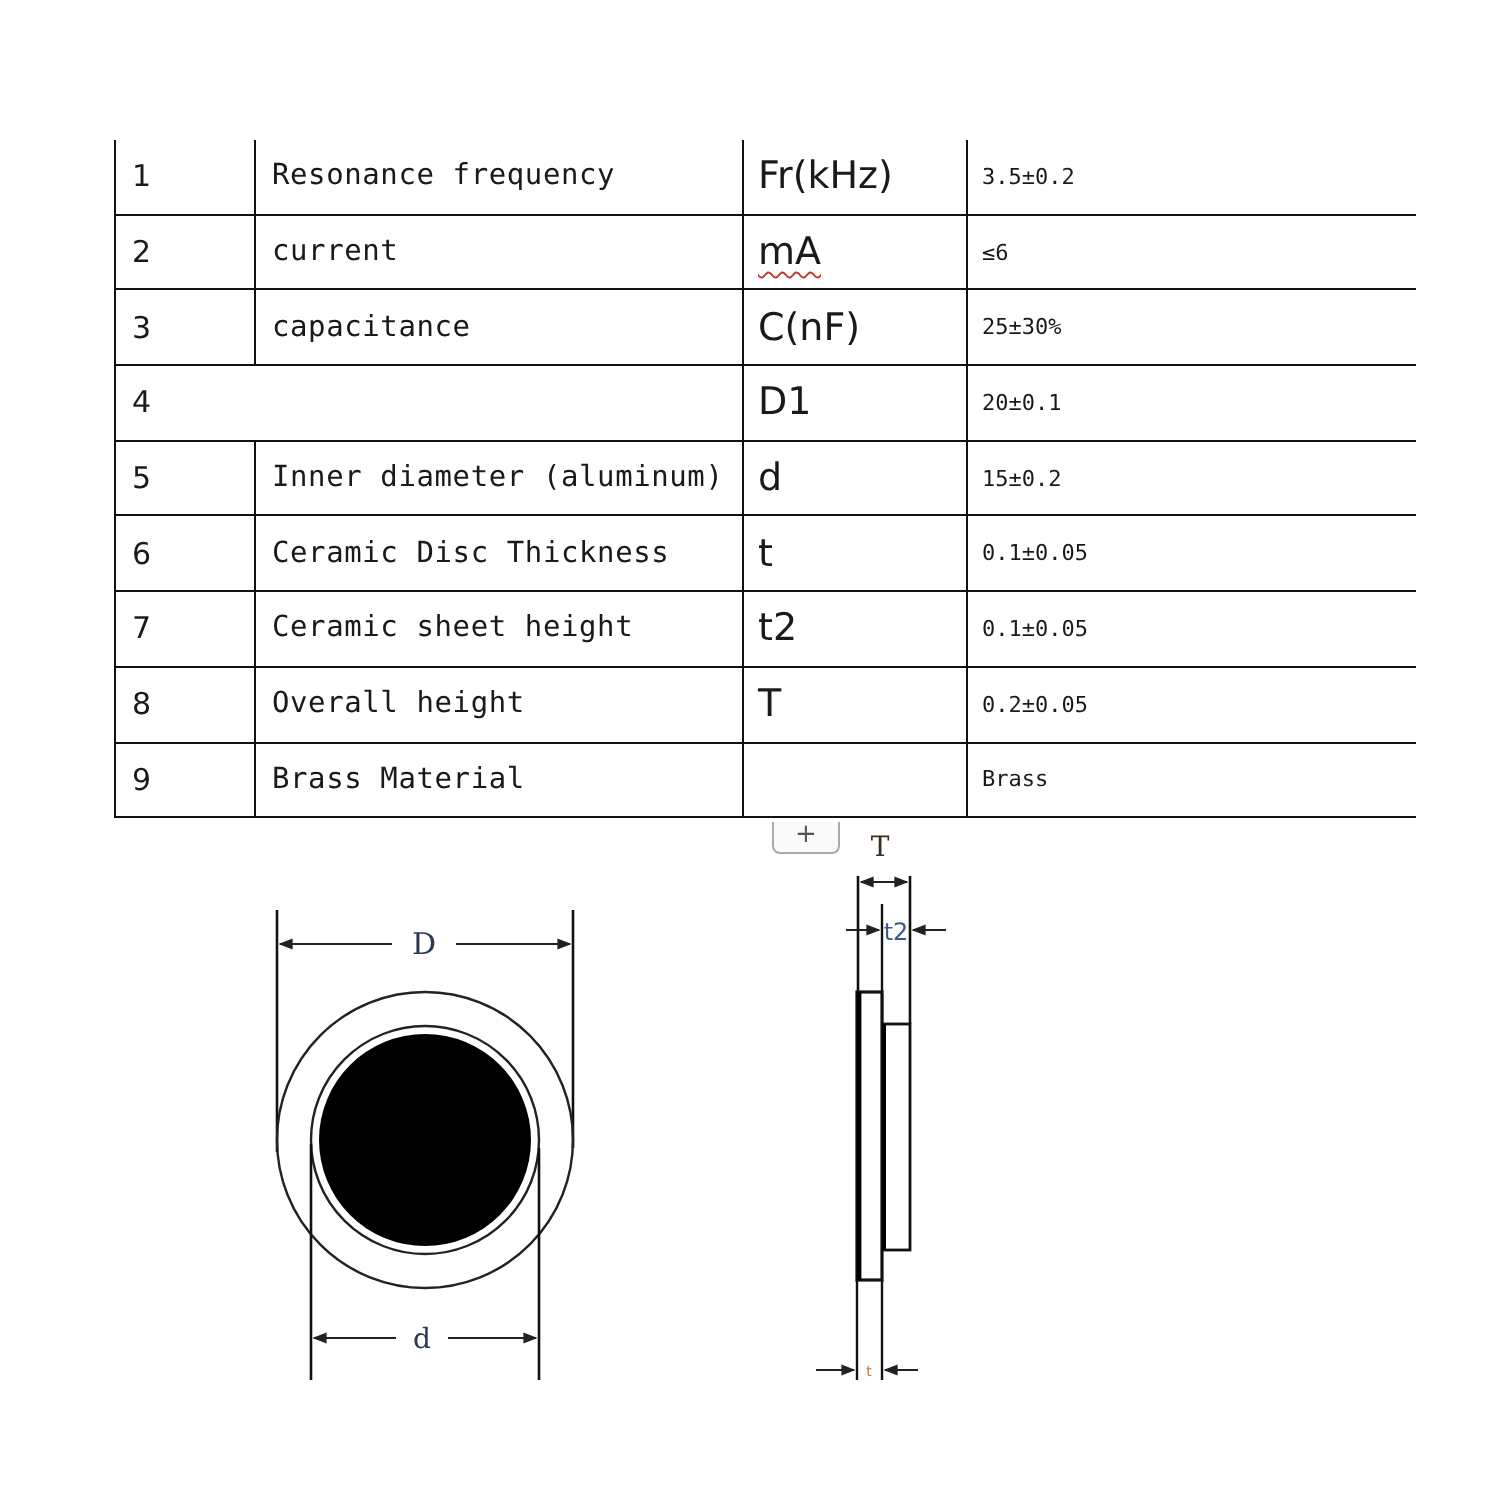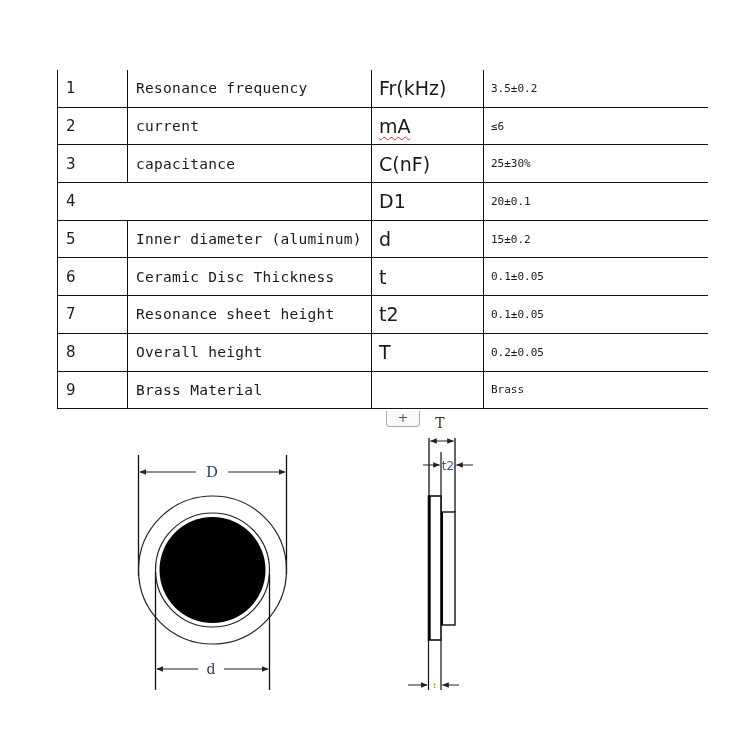--- a/index.html
+++ b/index.html
@@ -57,21 +57,21 @@
     <div class="cell c-val">15±0.2</div>
   </div>
   <div class="row">
     <div class="cell c-no">6</div>
     <div class="cell c-name">Ceramic Disc Thickness</div>
     <div class="cell c-sym">t</div>
     <div class="cell c-val">0.1±0.05</div>
   </div>
   <div class="row">
     <div class="cell c-no">7</div>
-    <div class="cell c-name">Resonance sheet height</div>
+    <div class="cell c-name">Ceramic sheet height</div>
     <div class="cell c-sym">t2</div>
     <div class="cell c-val">0.1±0.05</div>
   </div>
   <div class="row">
     <div class="cell c-no">8</div>
     <div class="cell c-name">Overall height</div>
     <div class="cell c-sym">T</div>
     <div class="cell c-val">0.2±0.05</div>
   </div>
   <div class="row">

